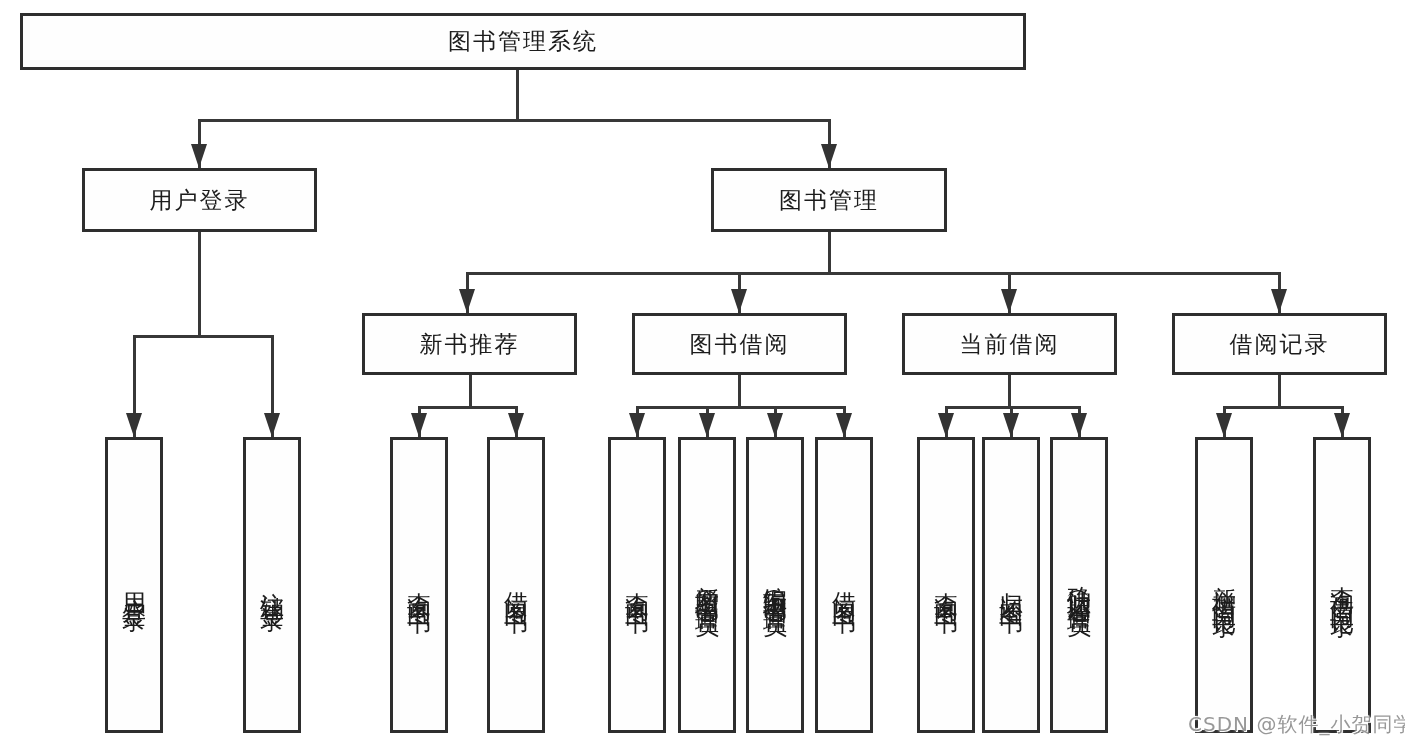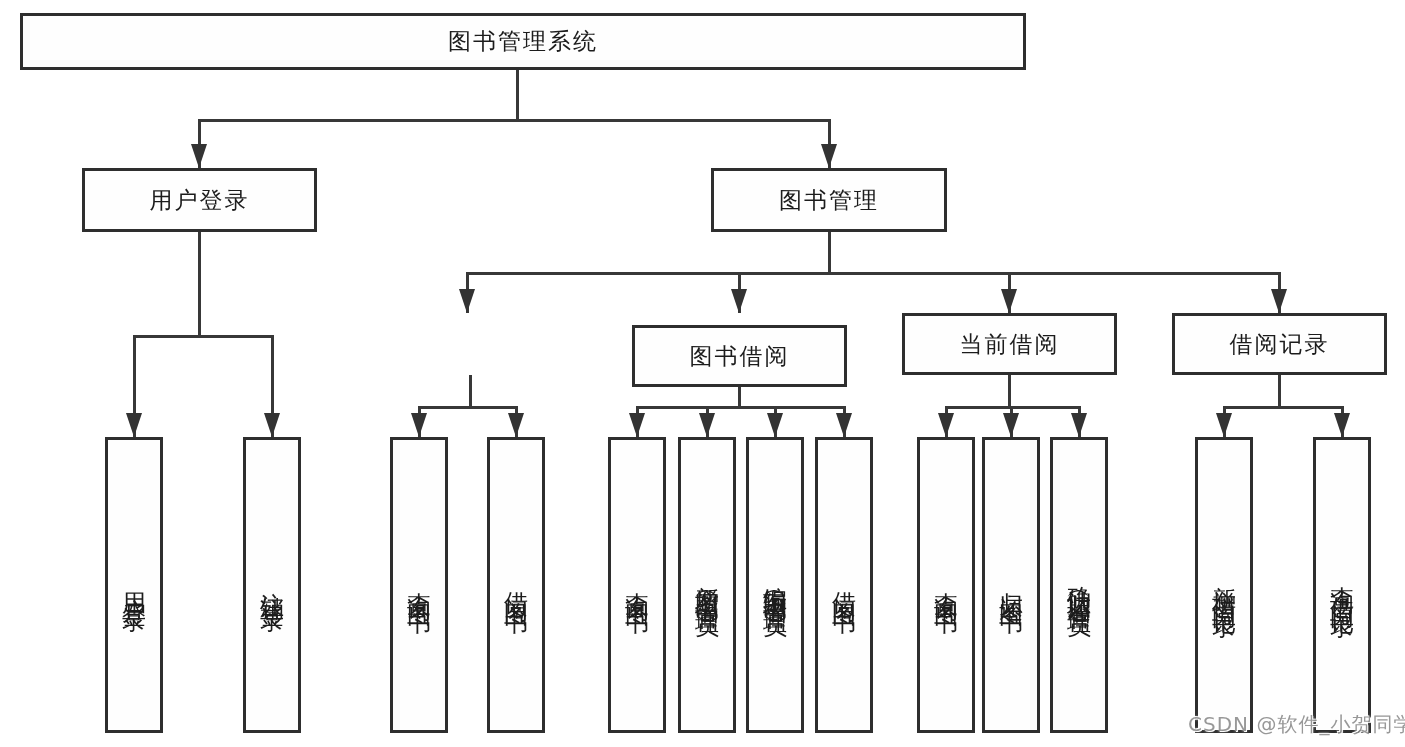--- a/index.html
+++ b/index.html
@@ -94,21 +94,22 @@
   <div class="arrow" style="left:1003px;top:413px;"></div>
   <div class="arrow" style="left:1071px;top:413px;"></div>
   <div class="arrow" style="left:1216px;top:413px;"></div>
   <div class="arrow" style="left:1334px;top:413px;"></div>
 
   <div class="node hbox" style="left:20px;top:13px;width:1006px;height:57px;">图书管理系统</div>
 
   <div class="node hbox" style="left:82px;top:168px;width:235px;height:64px;">用户登录</div>
   <div class="node hbox" style="left:711px;top:168px;width:236px;height:64px;">图书管理</div>
 
-  <div class="node hbox" style="left:632px;top:313px;width:215px;height:62px;margin-top:12px;">图书借阅</div>
+  <div class="node hbox" style="left:362px;top:313px;width:215px;height:62px;">新书推荐</div>
+  <div class="node hbox" style="left:632px;top:313px;width:215px;height:62px;">图书借阅</div>
   <div class="node hbox" style="left:902px;top:313px;width:215px;height:62px;">当前借阅</div>
   <div class="node hbox" style="left:1172px;top:313px;width:215px;height:62px;">借阅记录</div>
 
   <div class="node vbox" style="left:105px;top:437px;width:58px;height:296px;">用户登录</div>
   <div class="node vbox" style="left:243px;top:437px;width:58px;height:296px;">注销登录</div>
 
   <div class="node vbox" style="left:390px;top:437px;width:58px;height:296px;">查询图书</div>
   <div class="node vbox" style="left:487px;top:437px;width:58px;height:296px;">借阅图书</div>
 
   <div class="node vbox" style="left:608px;top:437px;width:58px;height:296px;">查询图书</div>

